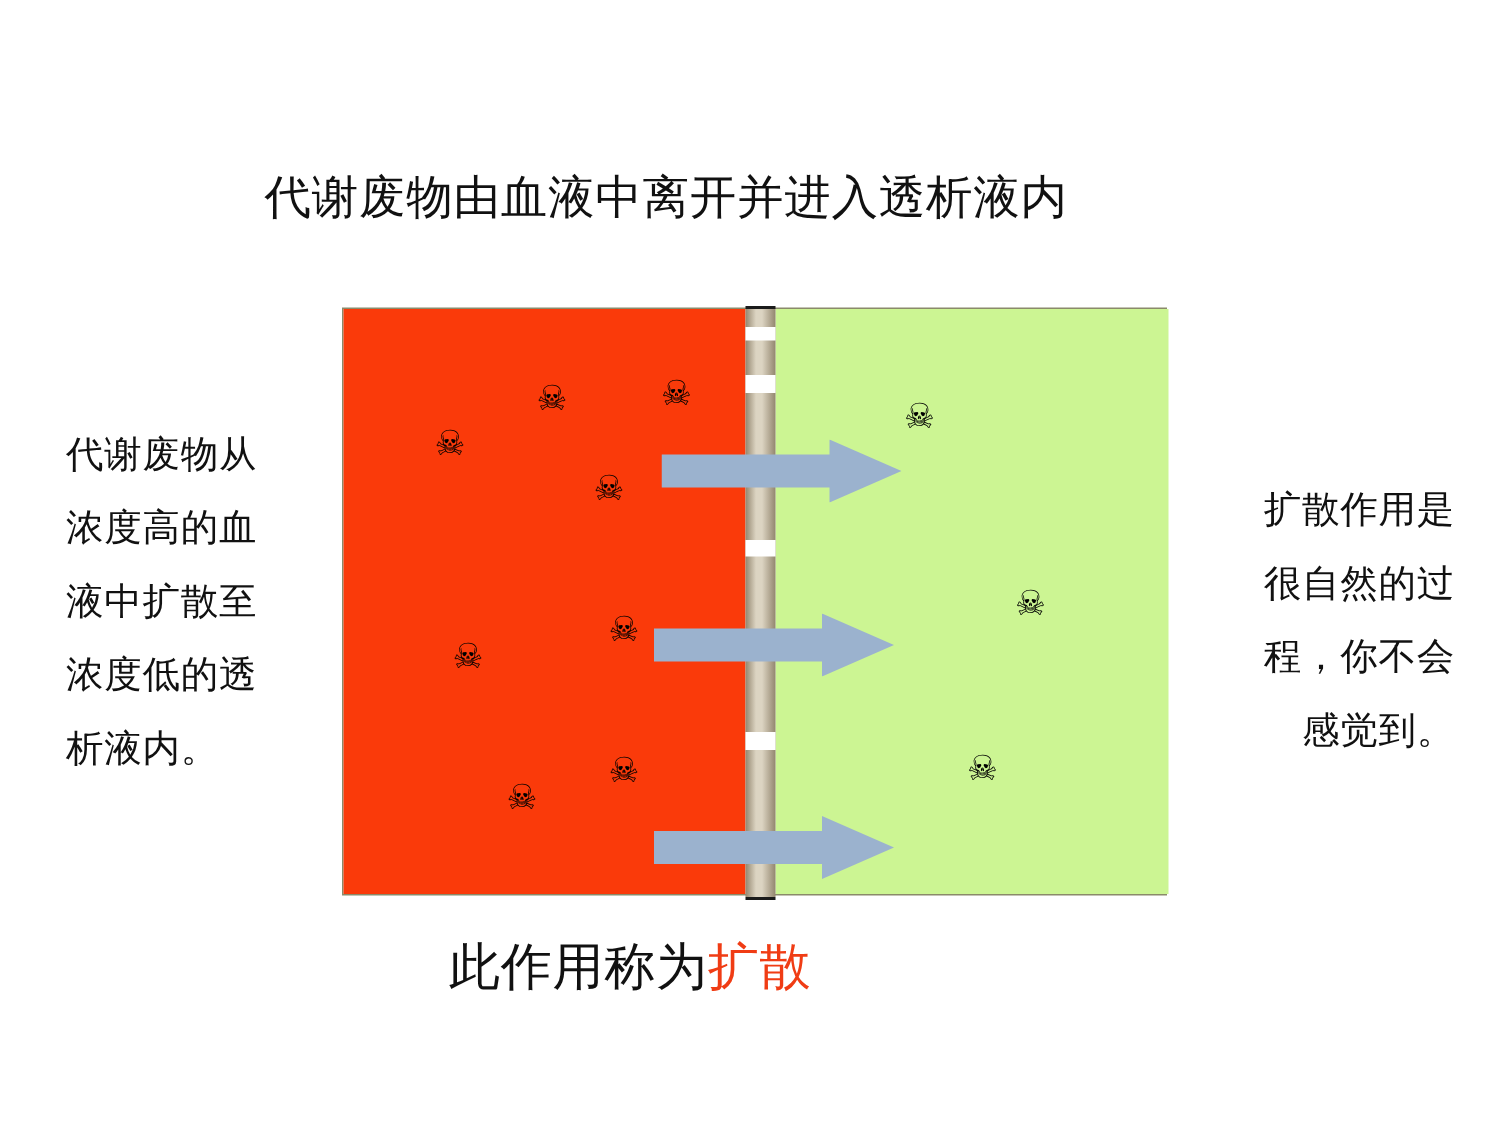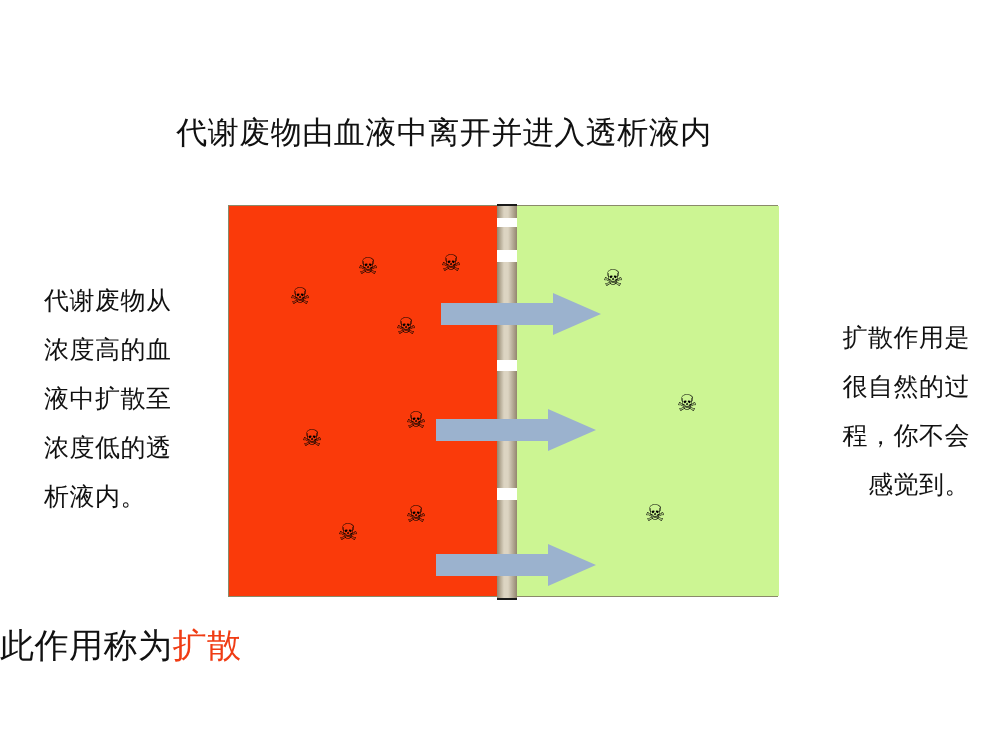--- a/index.html
+++ b/index.html
@@ -103,31 +103,31 @@
   }
 
   
   .side-caption {
     position: absolute;
     font-size: 25px;
     line-height: 49px;
     color: #111111;
     white-space: pre-line;
     letter-spacing: 0.5px;
-    font-family: Liberation Mono, monospace;
   }
   #left-caption  { left: 44px;  top: 278px; width: 180px; text-align: left; }
   #right-caption { left: 790px; top: 315px; width: 180px; text-align: right; }
 
   
   #bottom-caption {
     position: absolute;
     left: 0;
     top: 622px;
     width: 840px;
+    text-align: center;
     font-size: 34px;
     line-height: 46px;
     letter-spacing: 0.5px;
     white-space: nowrap;
   }
   #bottom-caption .plain { color: #111111; }
   #bottom-caption .highlight { color: #f03c14; }
 </style>
 </head>
 <body>

